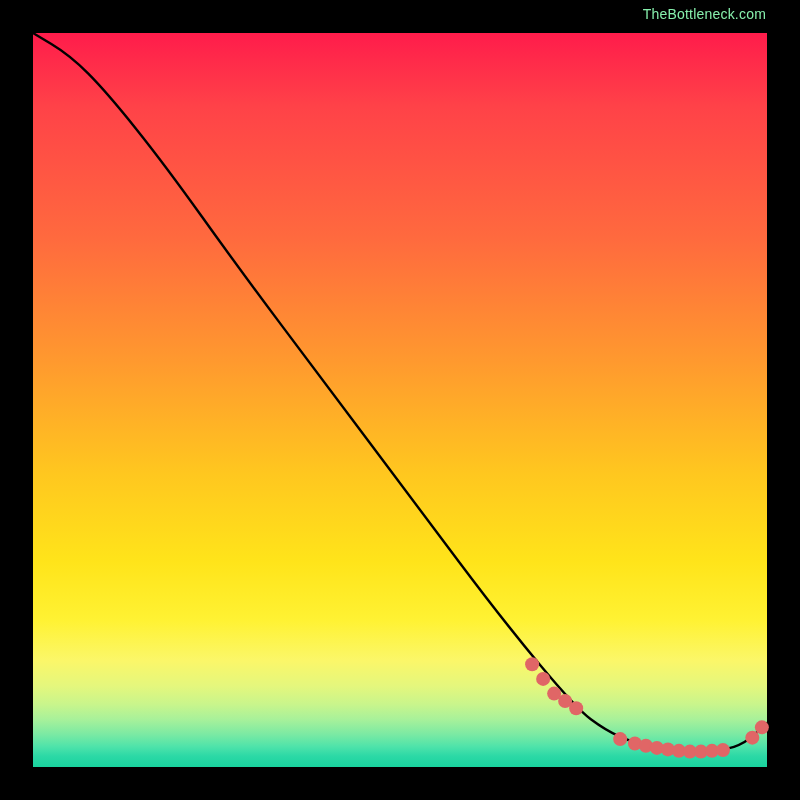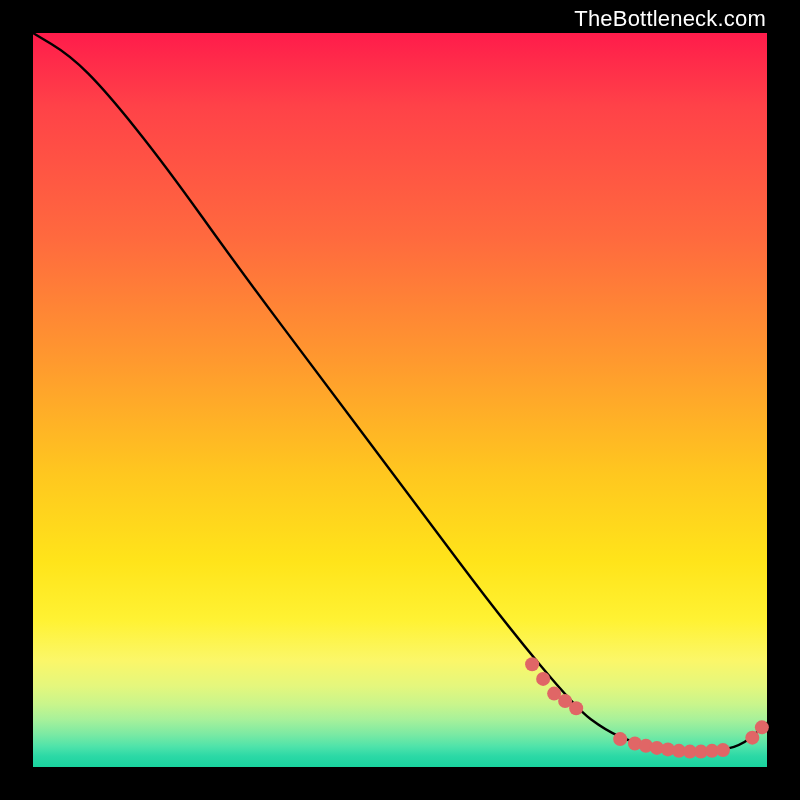--- a/index.html
+++ b/index.html
@@ -41,22 +41,22 @@
       #7ceaa3 95.5%,
       #4fe3aa 97.2%,
       #2cd9a6 98.5%,
       #19d39e 100%
     );
   }
   .watermark {
     position: absolute;
     top: 6px;
     right: 34px;
-    color: #ffffff;
-    font-size: 22px;
+    color: #86efac;
+    font-size: 14px;
     letter-spacing: 0.2px;
     user-select: none;
   }
   svg.curve {
     position: absolute;
     left: 0;
     top: 0;
     width: 734px;
     height: 734px;
     overflow: visible;

